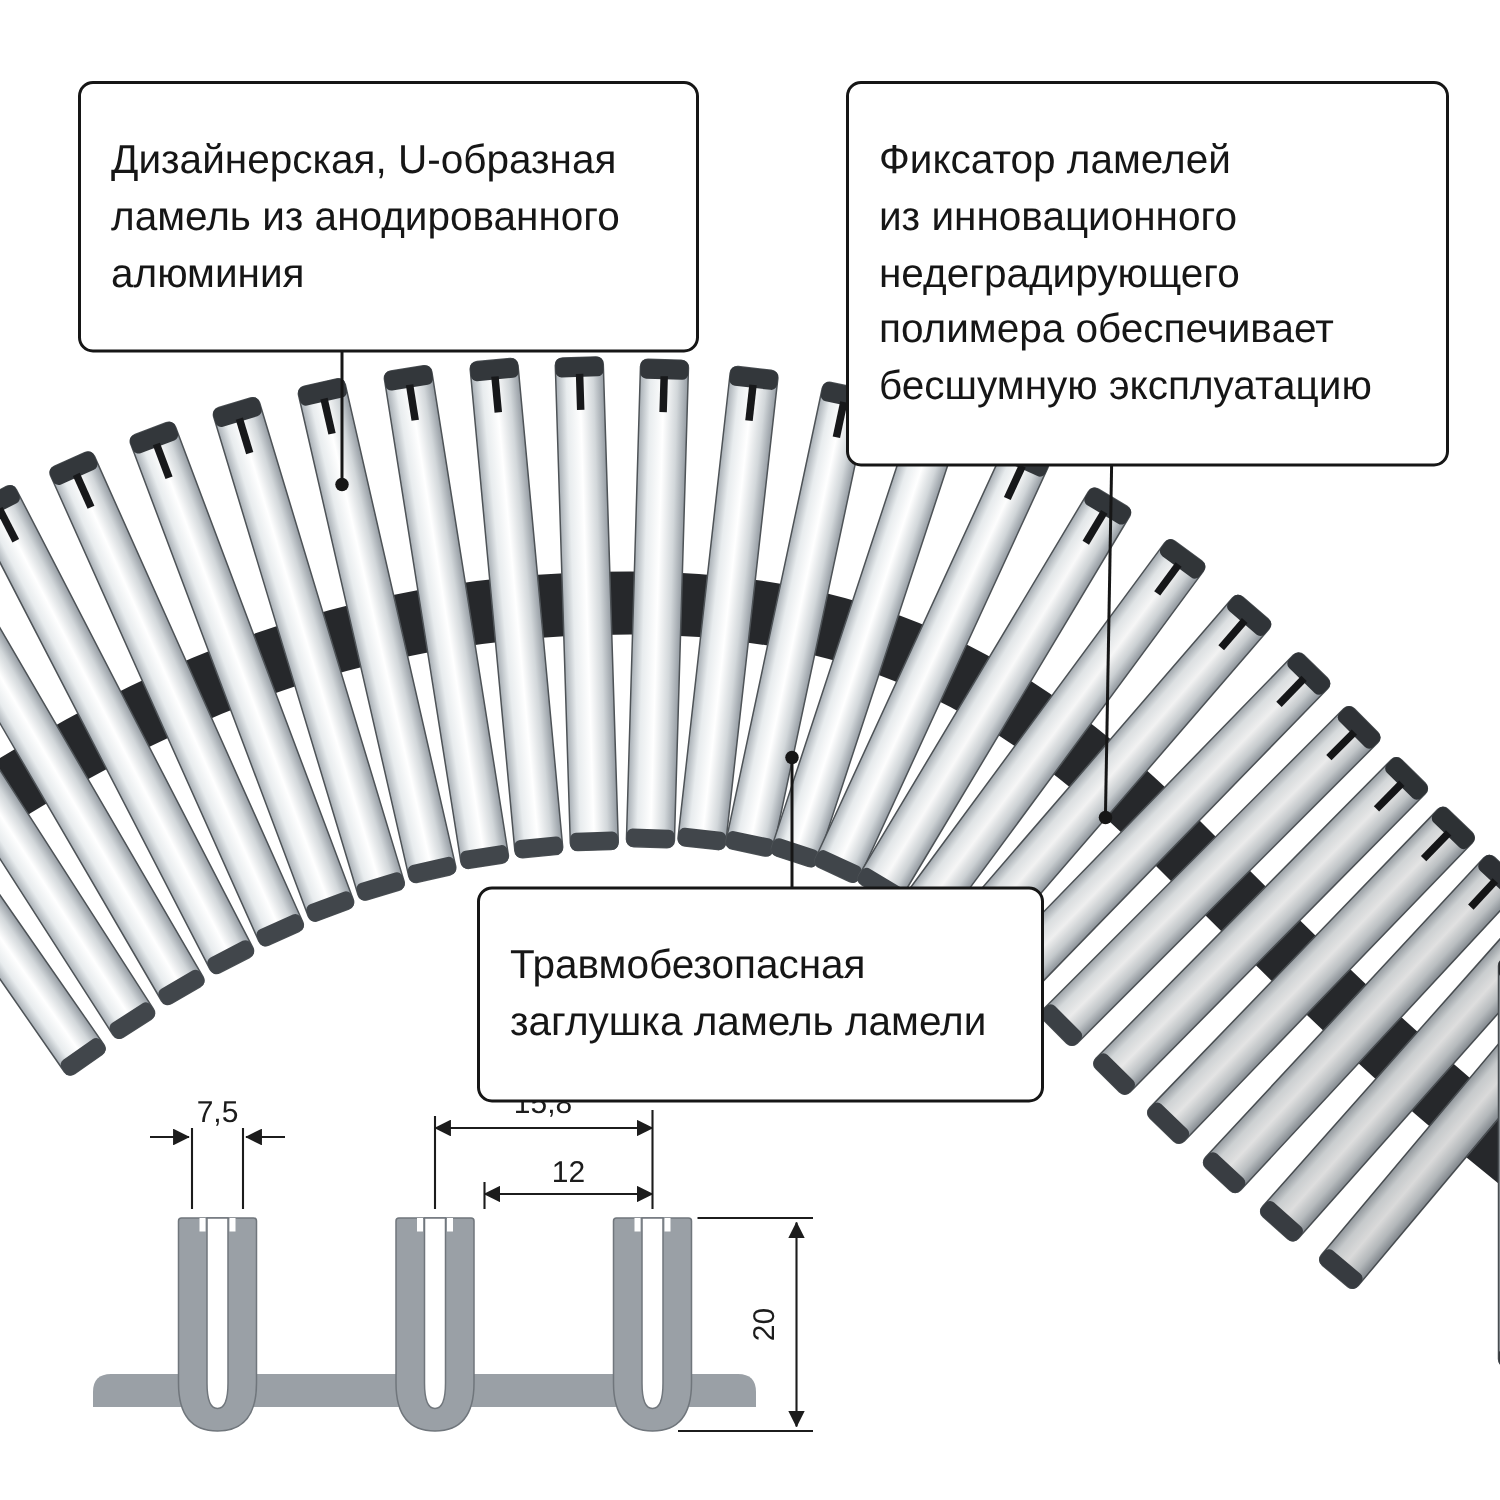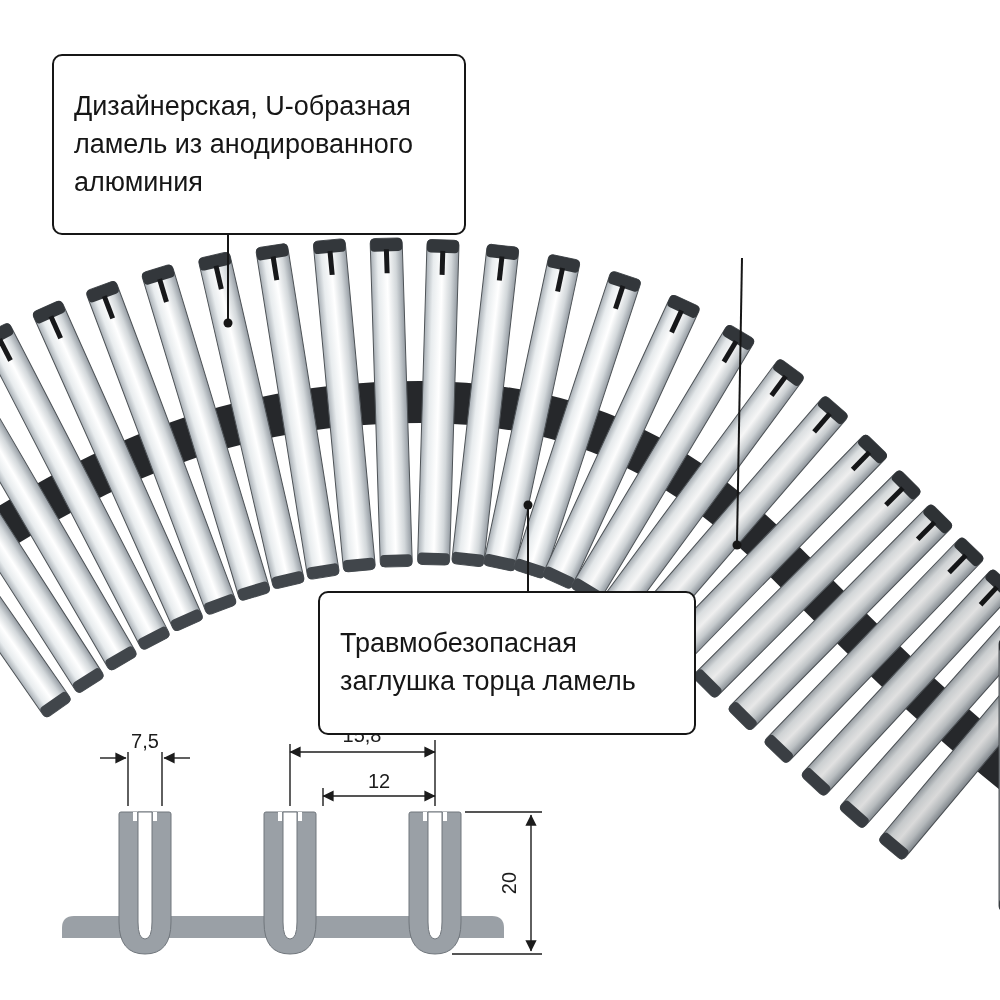--- a/index.html
+++ b/index.html
@@ -262,15 +262,20 @@
     <g fill="#161616">
       <circle cx="228" cy="323" r="4.5"></circle>
       <circle cx="737" cy="545" r="4.5"></circle>
       <circle cx="528" cy="505" r="4.5"></circle>
     </g>
   </svg>
 
   <div class="callout" id="callout-lamella">Дизайнерская, U-образная
 ламель из анодированного
 алюминия</div>
+  <div class="callout" id="callout-fixator">Фиксатор ламелей
+из инновационного
+недеградирующего
+полимера обеспечивает
+бесшумную эксплуатацию</div>
   <div class="callout" id="callout-endcap">Травмобезопасная
-заглушка торца ламель</div>
+заглушка ламель ламели</div>
 </div>
 
 </body></html>

